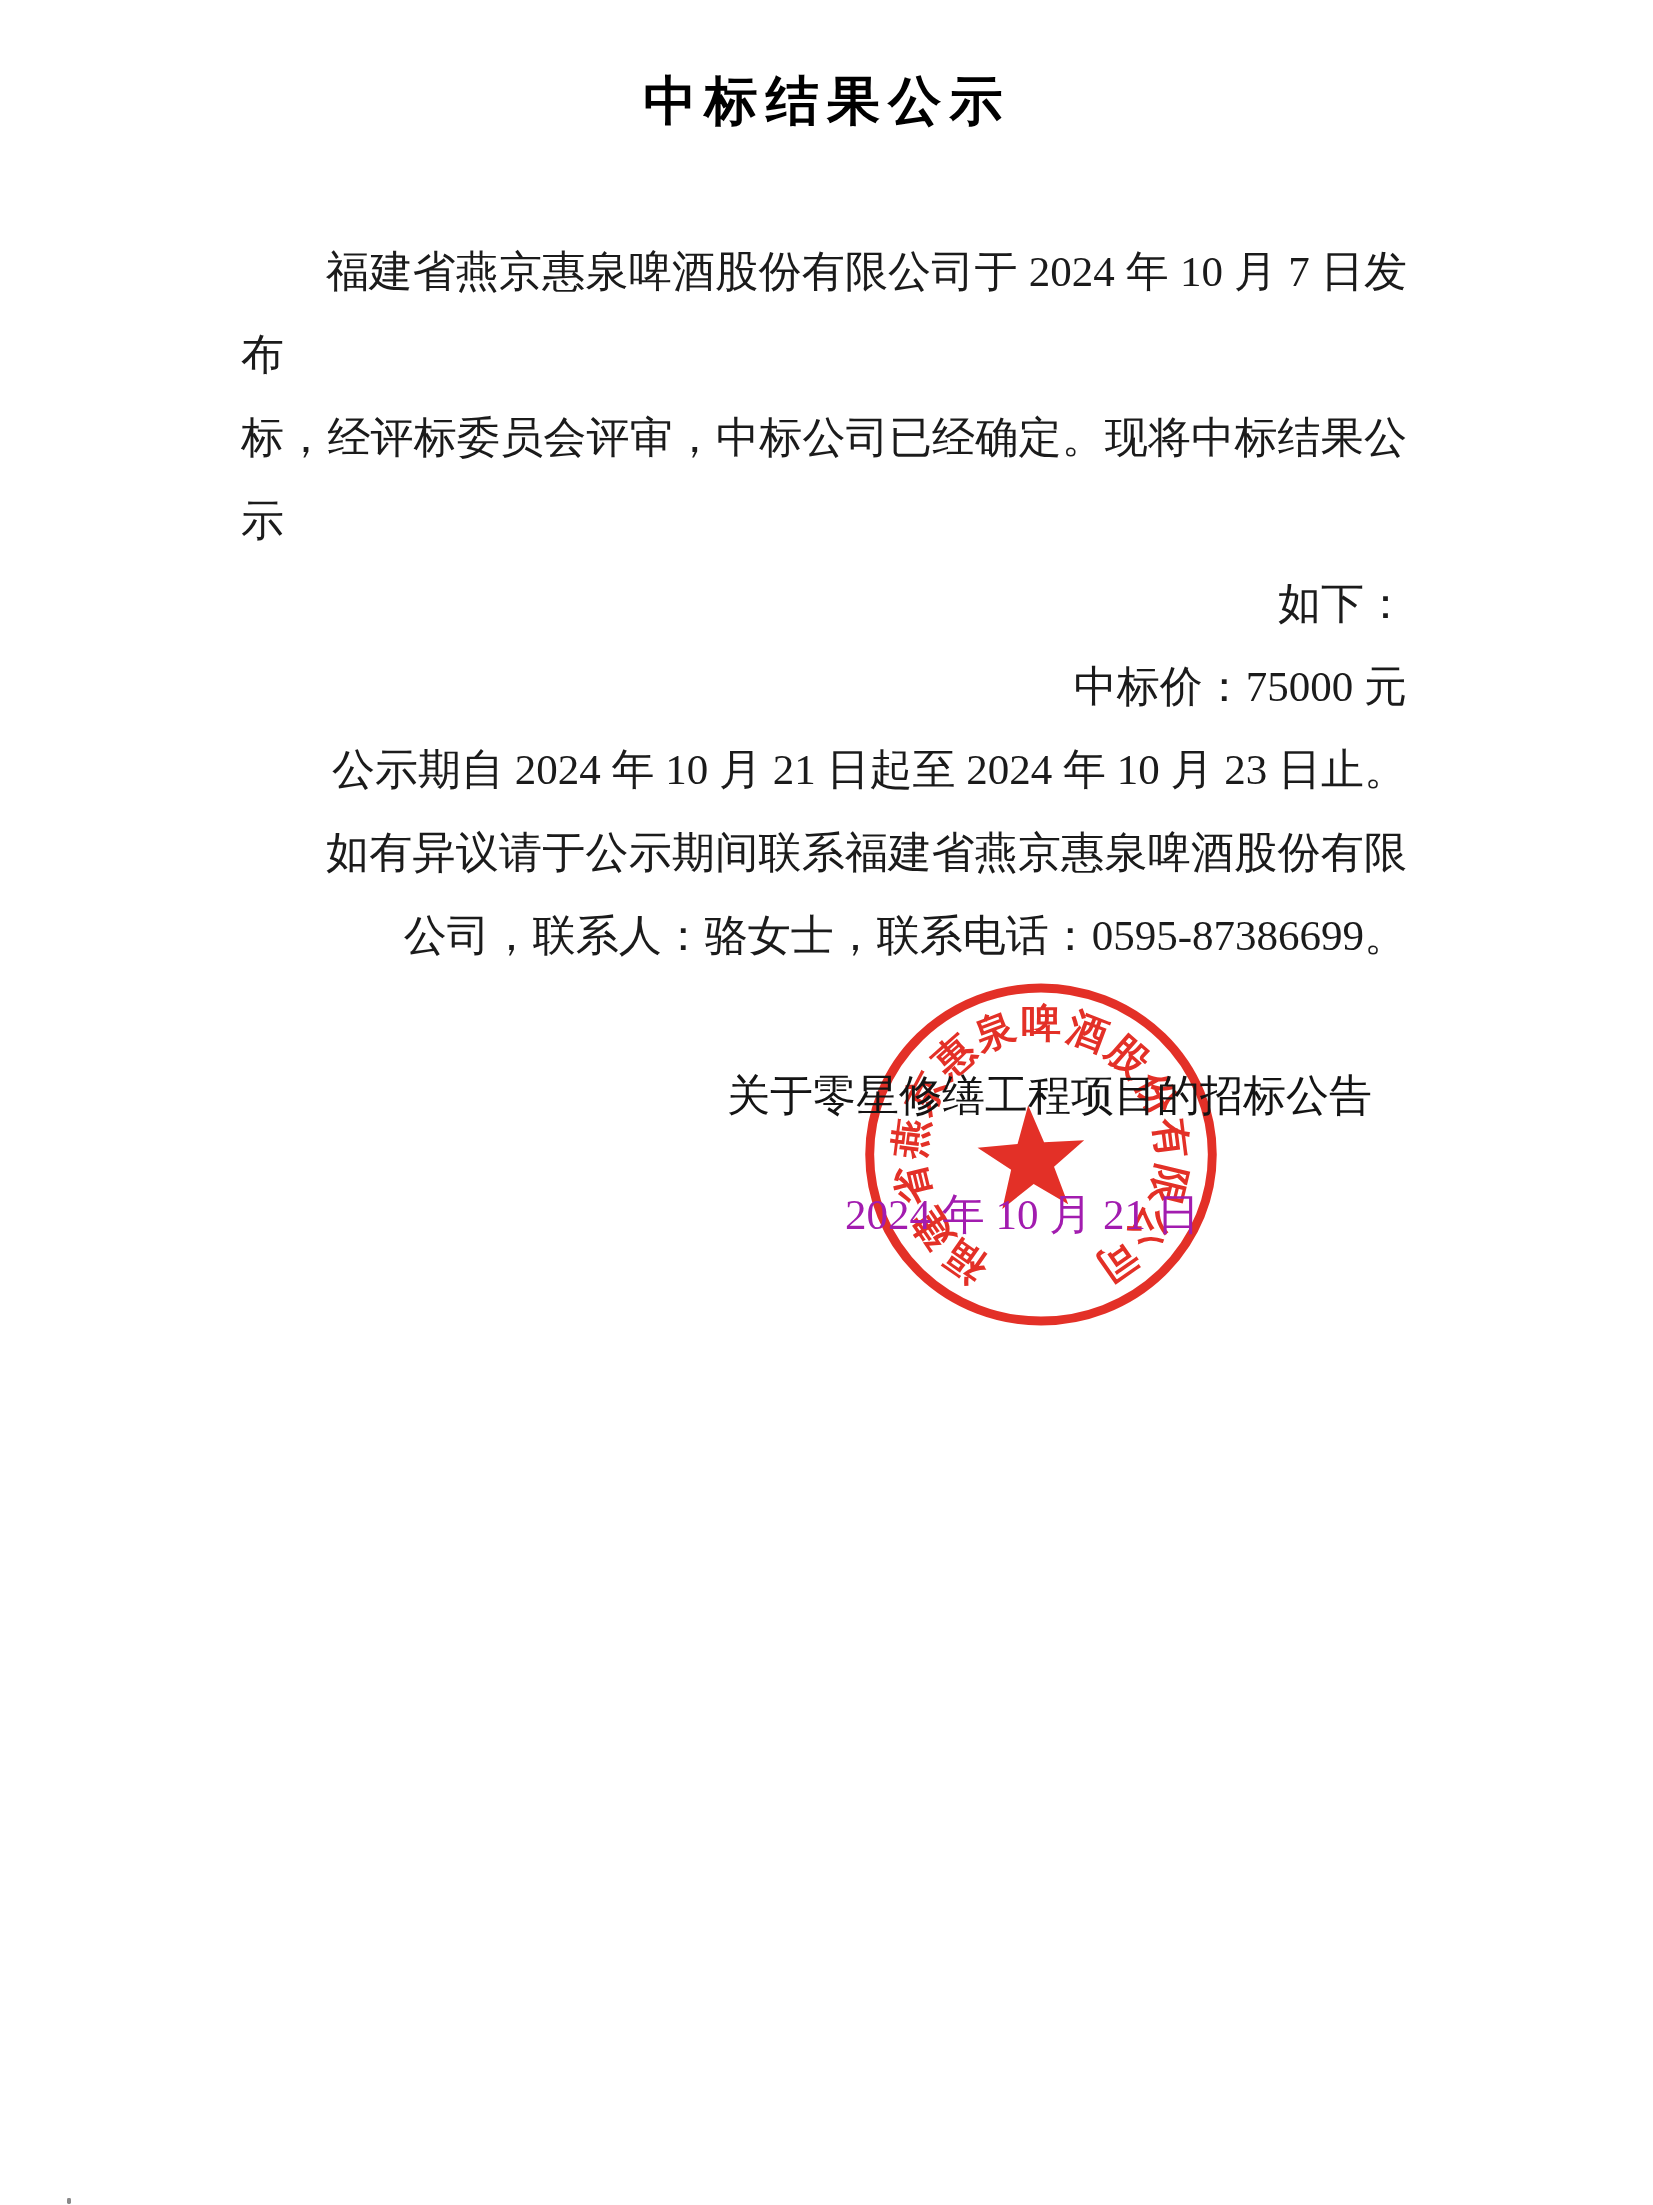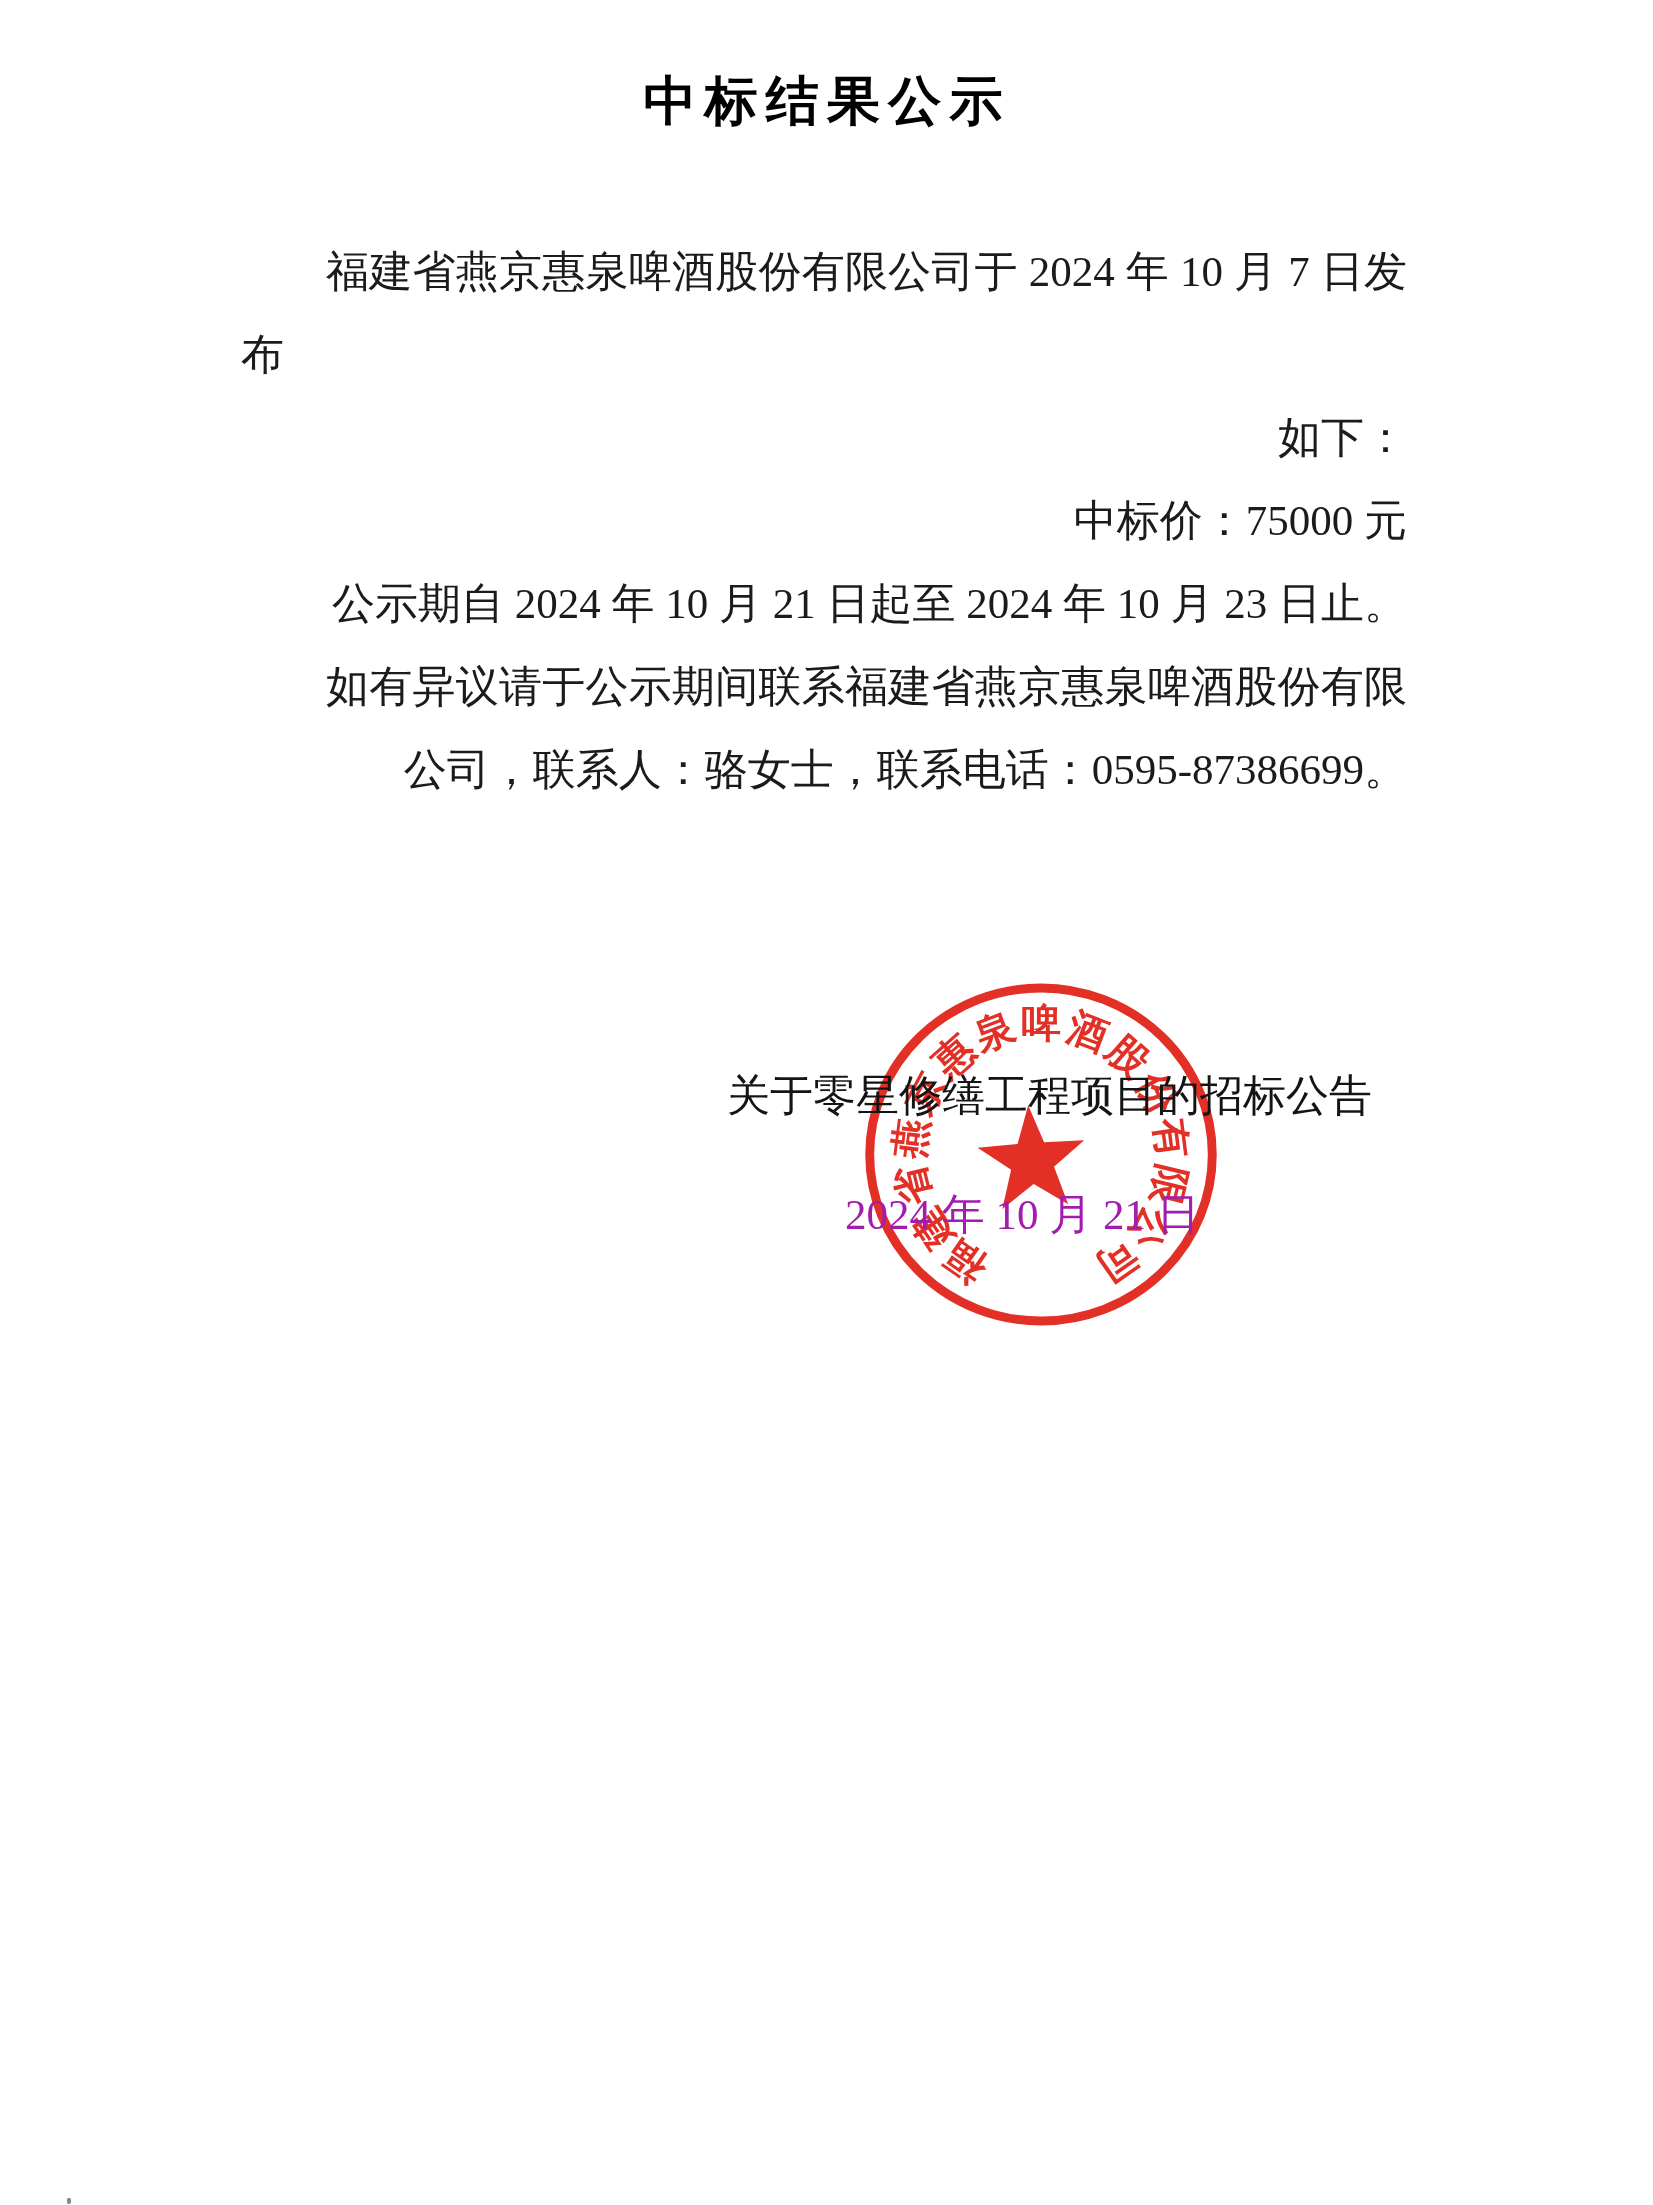--- a/index.html
+++ b/index.html
@@ -84,20 +84,21 @@
 </style>
 </head>
 <body>
 
 <div id="page">
 
   <h1 id="doc-title">中标结果公示</h1>
 
   <div id="body-text">
       <div class="body-line fill indent">福建省燕京惠泉啤酒股份有限公司于 2024 年 10 月 7 日发布</div>
+      <div class="body-line fill">标，经评标委员会评审，中标公司已经确定。现将中标结果公示</div>
       <div class="body-line">如下：</div>
       <div class="body-line indent">中标价：75000 元</div>
       <div class="body-line indent">公示期自 2024 年 10 月 21 日起至 2024 年 10 月 23 日止。</div>
       <div class="body-line fill indent">如有异议请于公示期间联系福建省燕京惠泉啤酒股份有限</div>
       <div class="body-line">公司，联系人：骆女士，联系电话：0595-87386699。</div>
     </div>
 
   <div id="signature-company">关于零星修缮工程项目的招标公告</div>
 
   <div id="signature-date">2024 年 10 月 21 日</div>

